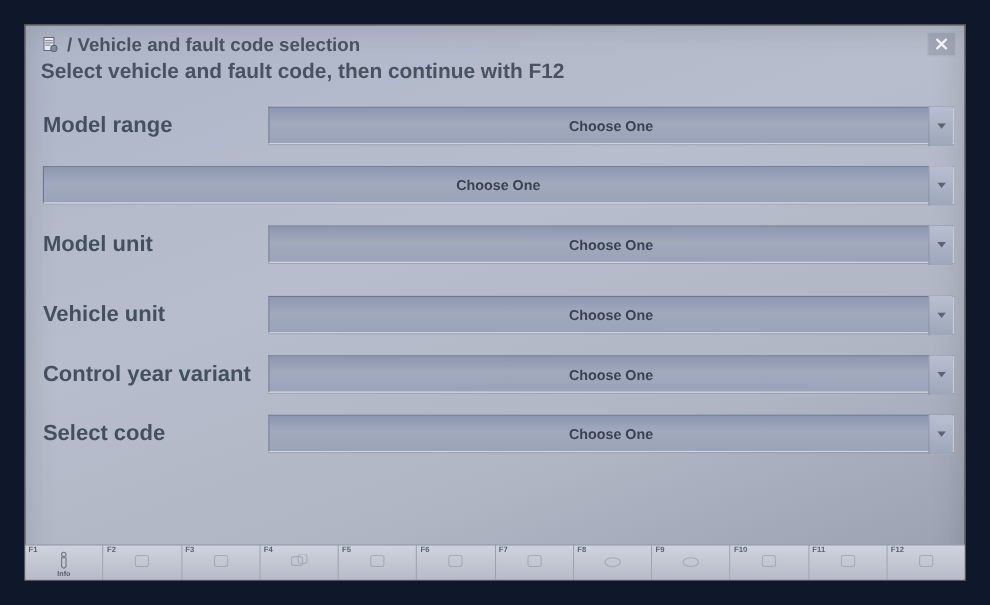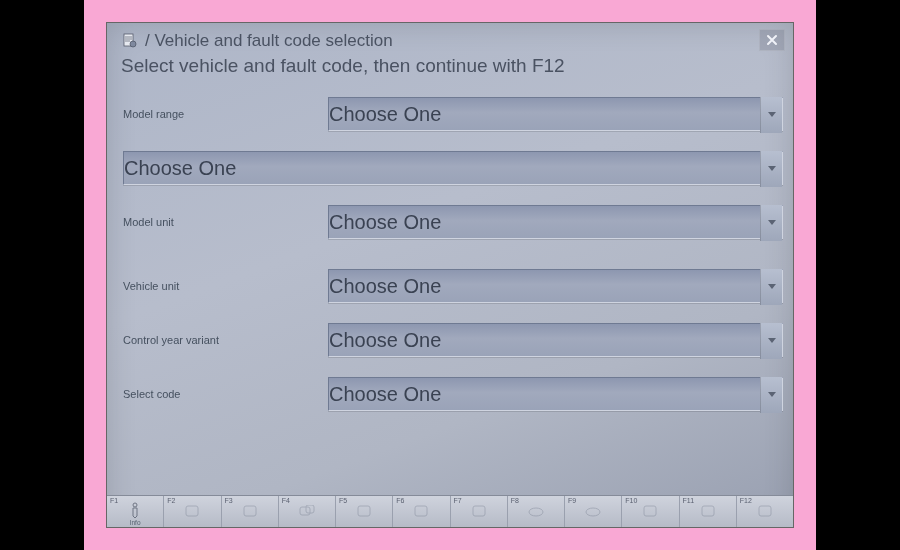--- a/index.html
+++ b/index.html
@@ -5,25 +5,26 @@
     * { box-sizing: border-box; margin: 0; padding: 0; }
     html, body { width: 900px; height: 550px; overflow: hidden; }
     body {
       font-family: "Segoe UI", Arial, sans-serif;
       background: #000;
       display: flex;
       align-items: center;
       justify-content: center;
     }
     .monitor {
-      width: 732px;
+      width: 900px;
       height: 550px;
-      background: #f9a8d4;
+      background: #0f172a;
       padding: 22px;
       position: relative;
+      font-weight: bold;
     }
     .screen {
       width: 100%;
       height: 100%;
       background: linear-gradient(160deg, #aeb6c8 0%, #b7bdcc 40%, #b0b6c4 70%, #989fb0 100%);
       border: 1px solid #666;
       position: relative;
       overflow: hidden;
       box-shadow: inset 0 0 30px rgba(0,0,0,0.15);
     }
@@ -73,38 +74,39 @@
     .row {
       display: flex;
       align-items: center;
       height: 38px;
       margin-bottom: 16px;
       padding: 0 10px 0 16px;
     }
     .gap-row { height: 10px; }
     .label {
       width: 205px;
-      font-size: 11px;
+      font-size: 20px;
       color: #45505f;
     }
     .dropdown {
       position: relative;
       flex: 1;
       height: 34px;
       background: linear-gradient(180deg, #8d97b0 0%, #a1a9bd 45%, #9aa3b8 100%);
       border-top: 1px solid #6f7a92;
       border-left: 1px solid #6f7a92;
       border-bottom: 1px solid #cfd4e0;
       border-right: 1px solid #cfd4e0;
       display: flex;
       align-items: center;
       color: #3a4252;
-      font-size: 20px;
+      font-size: 13px;
       cursor: pointer;
       box-shadow: 0 1px 0 rgba(0,0,0,0.12);
+      justify-content: center;
     }
     .dd-arrow {
       position: absolute;
       right: 0;
       top: -1px;
       width: 22px;
       height: 36px;
       background: linear-gradient(180deg, #b7bfd0 0%, #9ea7ba 100%);
       border-left: 1px solid rgba(0,0,0,0.15);
       display: flex;

